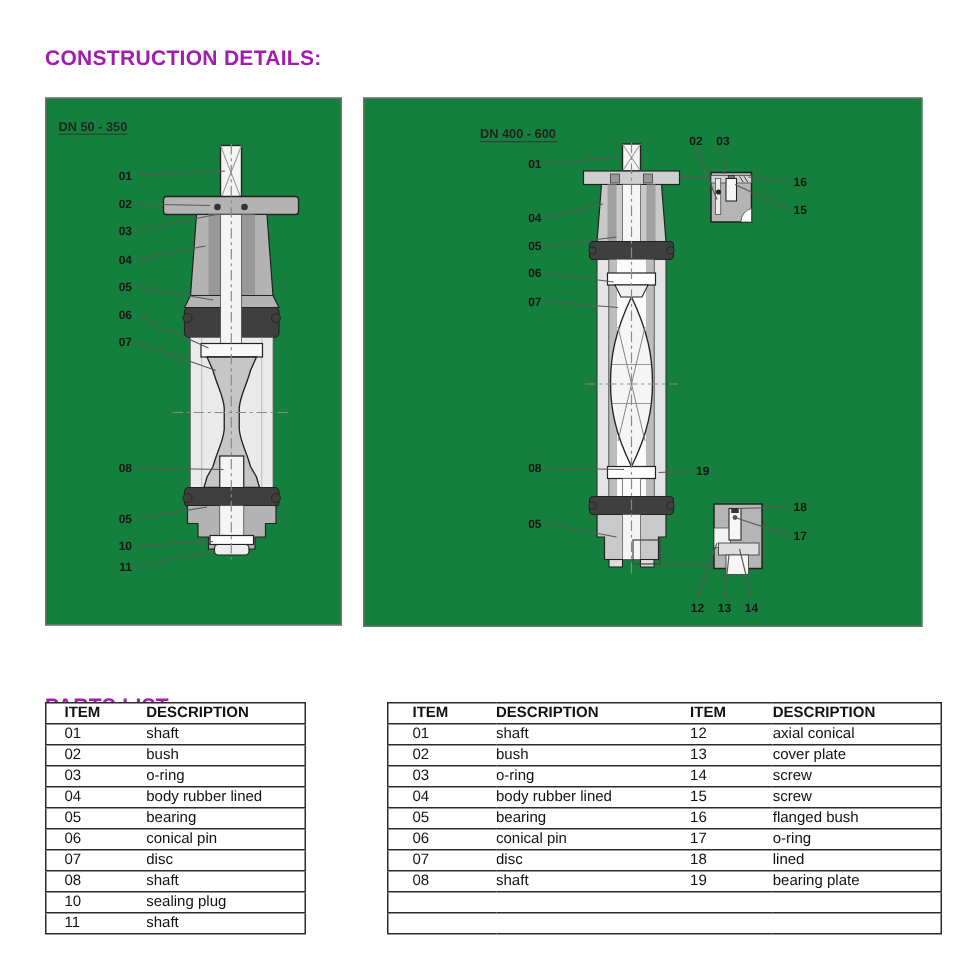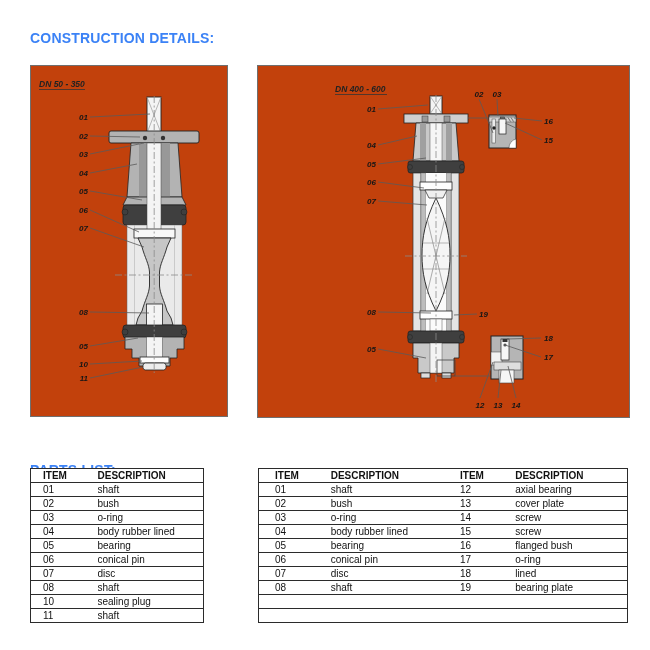--- a/index.html
+++ b/index.html
@@ -3,30 +3,30 @@
 <meta charset="utf-8">
 <style>
   html,body{margin:0;padding:0;}
   body{
     width:650px;height:650px;position:relative;background:#ffffff;
     font-family:"Liberation Sans",sans-serif;color:#111;
     -webkit-font-smoothing:antialiased;
   }
   .section-title{
     position:absolute;left:30px;
-    font-size:14px;font-weight:bold;letter-spacing:.2px;color:#3b82f6;
+    font-size:14px;font-weight:bold;letter-spacing:.2px;color:#a21caf;
     white-space:nowrap;
   }
   #construction-title{top:30px;}
   #parts-title{top:462px;}
   .panel{
-    position:absolute;border:1px solid #6f6f6f;background:#c2410c;font-style:italic;
+    position:absolute;border:1px solid #6f6f6f;background:#15803d;
   }
   #panel-left{left:30px;top:65px;width:196px;height:350px;}
-  #panel-right{left:257px;top:65px;width:371px;height:351px;}
+  #panel-right{left:242px;top:65px;width:371px;height:351px;}
   .panel svg{display:block;width:100%;height:100%;}
   svg text{font-family:"Liberation Sans",sans-serif;}
   .callout{font-size:8px;font-weight:bold;fill:#161616;}
   .dn-label{font-size:8.5px;font-weight:bold;fill:#222;}
   .leader{stroke:#5a5a5a;stroke-width:.8;fill:none;}
   .centerline{stroke:#8a8a8a;stroke-width:.8;fill:none;stroke-dasharray:7 2.5 2 2.5;}
   .parts-table{
     position:absolute;border-collapse:collapse;table-layout:fixed;
     border:1.5px solid #2b2b2b;font-size:10px;background:#fff;
   }
@@ -321,21 +321,21 @@
       <th>DESCRIPTION</th>
       <th>ITEM</th>
       <th>DESCRIPTION</th>
     </tr>
   </thead>
   <tbody>
     <tr>
         <td class="col-item">01</td>
         <td>shaft</td>
         <td>12</td>
-        <td>axial bearing</td>
+        <td>axial conical</td>
       </tr>
     <tr>
         <td class="col-item">02</td>
         <td>bush</td>
         <td>13</td>
         <td>cover plate</td>
       </tr>
     <tr>
         <td class="col-item">03</td>
         <td>o-ring</td>

